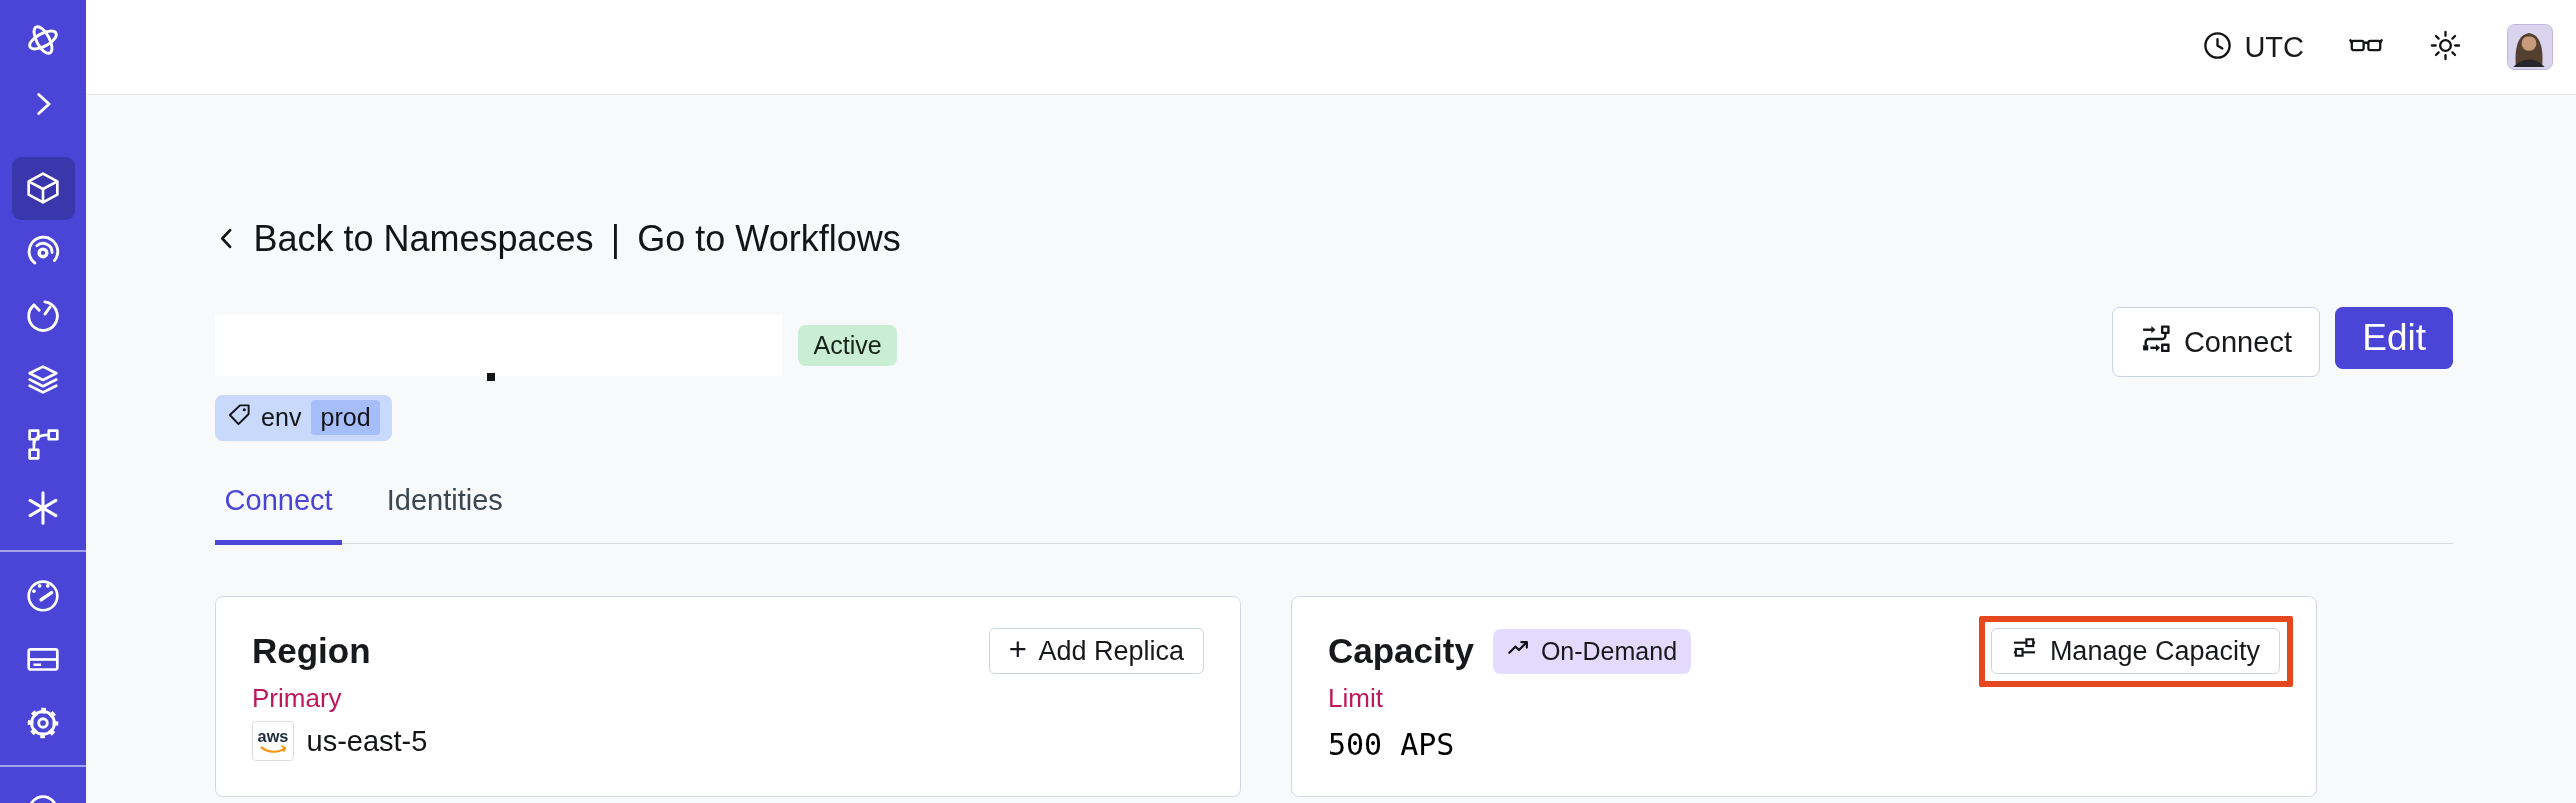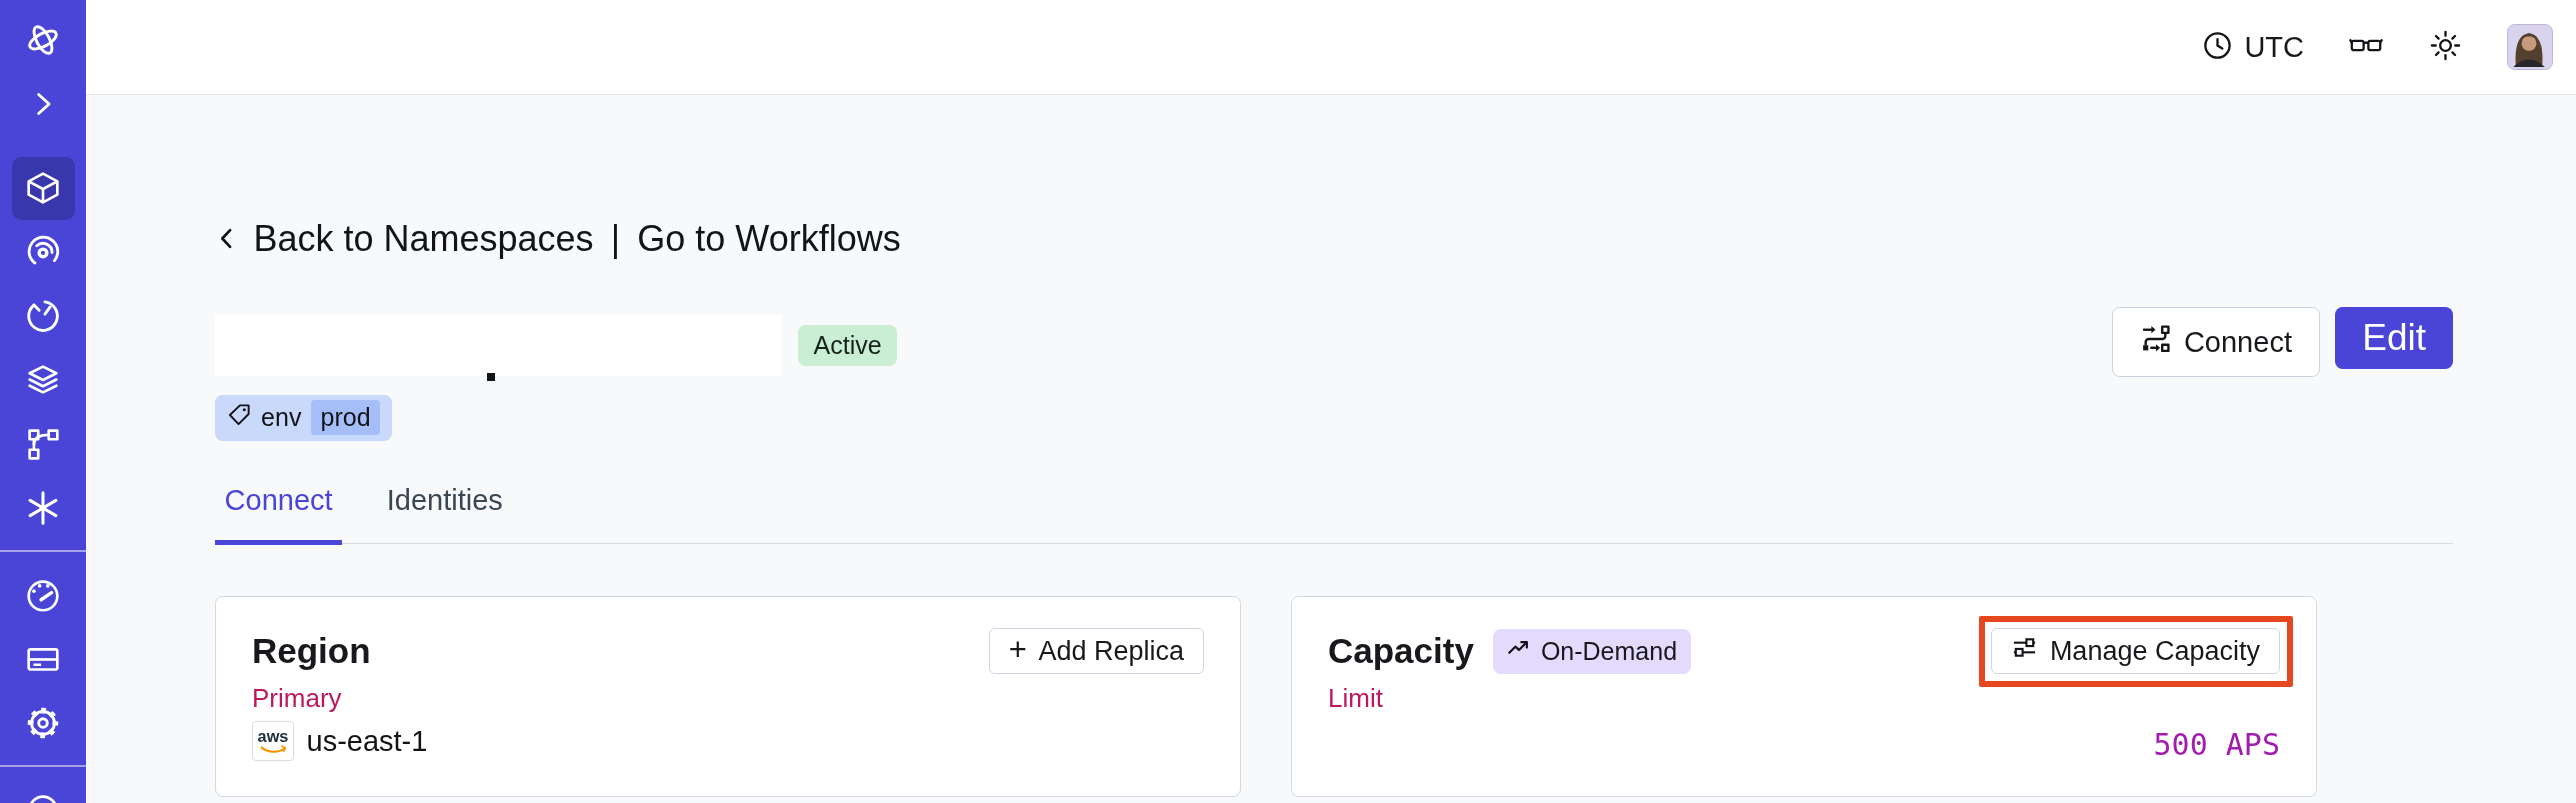--- a/index.html
+++ b/index.html
@@ -57,21 +57,21 @@
   .badge-ondemand { display:flex; align-items:center; gap:9.6px; background:#e3dafd; color:#17191c; font-size:25px; padding:8.6px 14.4px; border-radius:7.7px; line-height:1; }
   .btn-sm { height:46px; padding:0 19px; background:#fff; border:1.9px solid #ccd4e0; border-radius:5.8px; display:flex; align-items:center; gap:11.5px; font-size:27px; color:#17191c; cursor:pointer; font-family:inherit; }
   .btn-sm .plus { font-size:31px; font-weight:400; line-height:1; margin-top:-2.9px; }
   .annot-wrap { position:relative; }
   .annotation { position:absolute; inset:-12.5px; border:6.7px solid #e5481f; border-radius:1.9px; pointer-events:none; }
   .field-label { margin-top:8.6px; font-size:26px; color:#be185d; }
   .value-row { margin-top:7.7px; display:flex; align-items:center; gap:12.5px; }
   .aws-badge { width:42px; height:40px; background:#fff; border:1.9px solid #d9dde3; border-radius:3.8px; display:flex; flex-direction:column; align-items:center; justify-content:center; }
   .aws-text { font-size:16.3px; font-weight:700; color:#232f3e; line-height:1; letter-spacing:0; }
   .value-sans { font-size:29px; color:#121417; }
-  .value-mono { font-family:"DejaVu Sans Mono", monospace; font-size:30px; color:#a21caf;text-align:right; }
+  .value-mono { font-family:"DejaVu Sans Mono", monospace; font-size:30px; color:#000000; }
   .mt-val { margin-top:13.4px; }
   .mt-val-lg { margin-top:50px; }
 </style>
 </head>
 <body>
 
 <div id="app">
 
   <aside class="sidebar">
     <div class="sb-item first">
@@ -314,21 +314,21 @@
           </div>
           <div class="field-label">Primary</div>
           <div class="value-row">
             <span class="aws-badge">
               <span class="aws-text">aws</span>
               <svg width="29" height="9.6" viewBox="0 0 34 12">
                 <path d="M2 3 C 10 10, 24 10, 31 4" stroke="#f79400" stroke-width="2.6" fill="none" stroke-linecap="round"></path>
                 <path d="M27.5 1.5 L32 3.6 L29.8 7.8" stroke="#f79400" stroke-width="2" fill="none" stroke-linecap="round" stroke-linejoin="round"></path>
               </svg>
             </span>
-            <span class="value-sans">us-east-1</span>
+            <span class="value-sans">us-east-5</span>
           </div>
         </div>
 
         <div class="card w-lg">
           <div class="card-head">
             <div class="card-head-left">
               <div class="card-title">Capacity</div>
               <span class="badge-ondemand">
                 <span>
                   <svg width="24" height="24" viewBox="0 0 26 26" fill="none" stroke="#121417" stroke-width="2.4" stroke-linecap="round" stroke-linejoin="round">

